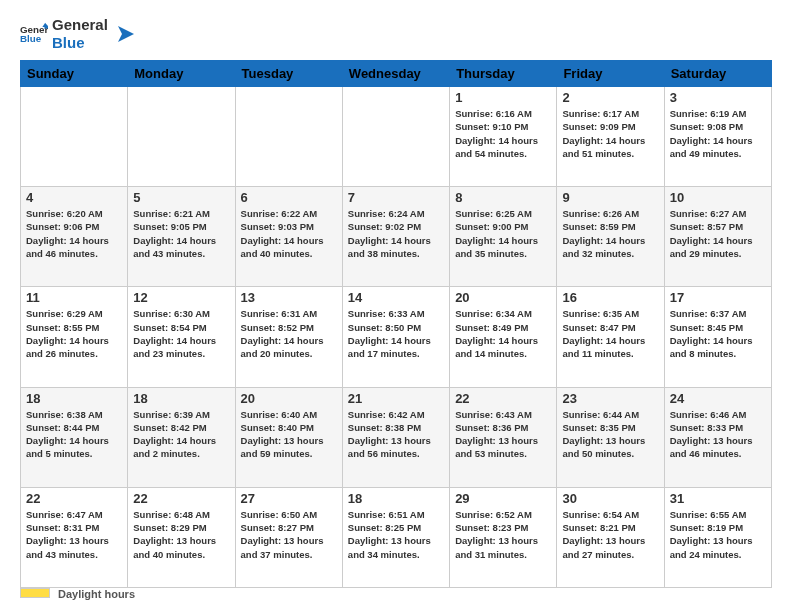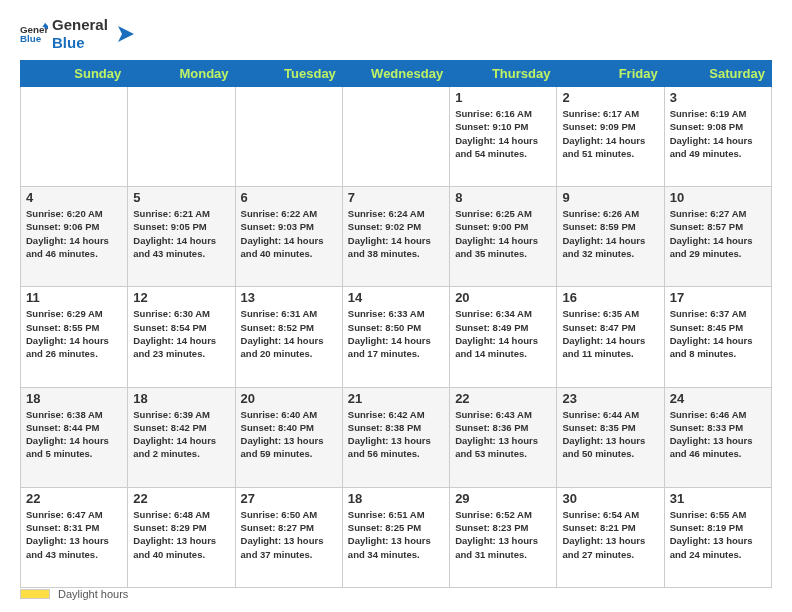--- a/index.html
+++ b/index.html
@@ -45,24 +45,24 @@
       font-size: 16px;
       color: #555;
     }
     .calendar-table {
       width: 100%;
       border-collapse: collapse;
       flex: 1;
     }
     .calendar-table th {
       background: #1a6fbd;
-      color: #bef264;
+      color: #000000;
       font-size: 13px;
       font-weight: bold;
-      text-align: right;
+      text-align: left;
       padding: 5px 6px;
       border: 1px solid #1a6fbd;
     }
     .calendar-table td {
       border: 1px solid #ccc;
       vertical-align: top;
       padding: 3px 5px;
       font-size: 10px;
       color: #333;
       width: calc(100% / 7);
@@ -83,22 +83,23 @@
       line-height: 1.4;
       font-weight: bold;
     }
     .empty-cell {
       background: #fff !important;
     }
     .footer {
       font-size: 11px;
       color: #555;
       display: flex;
-      align-items: center;
+      align-items: flex-start;
       gap: 8px;
+      font-weight: bold;
     }
     .footer-bar {
       display: inline-block;
       width: 30px;
       height: 10px;
       background: #ffdd44;
       border: 1px solid #ccc;
     }
   </style>
 </head>

